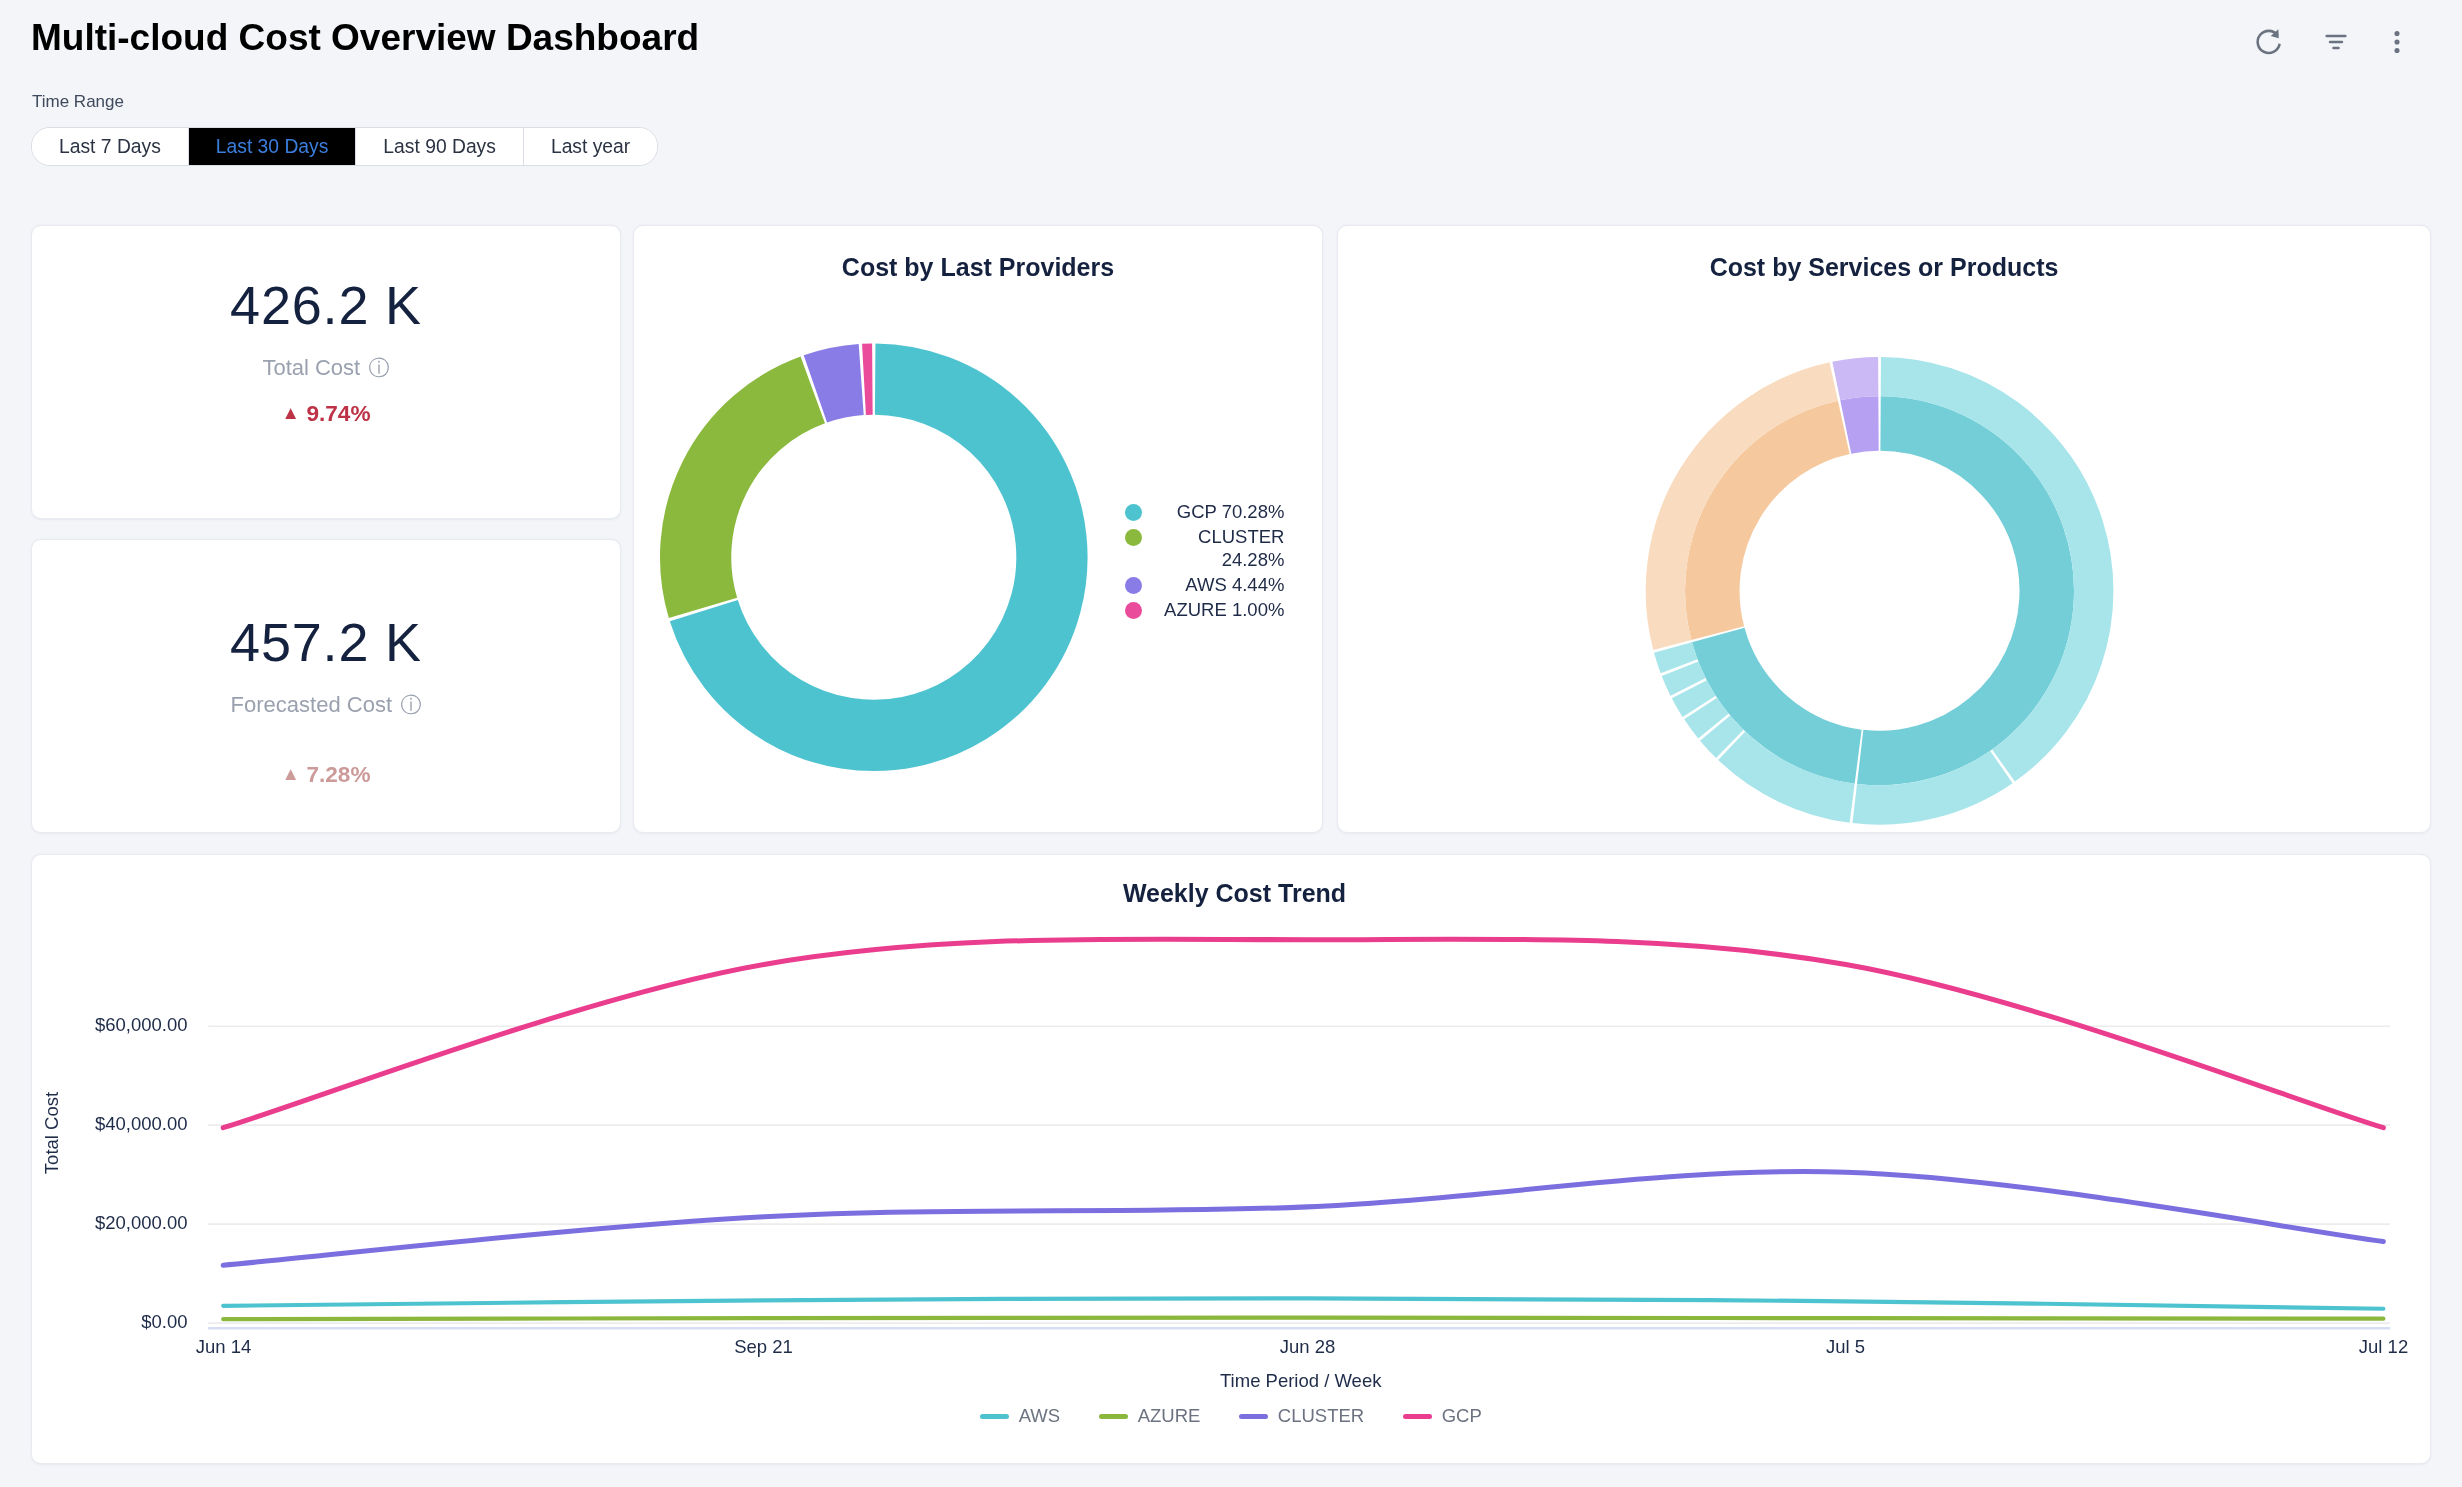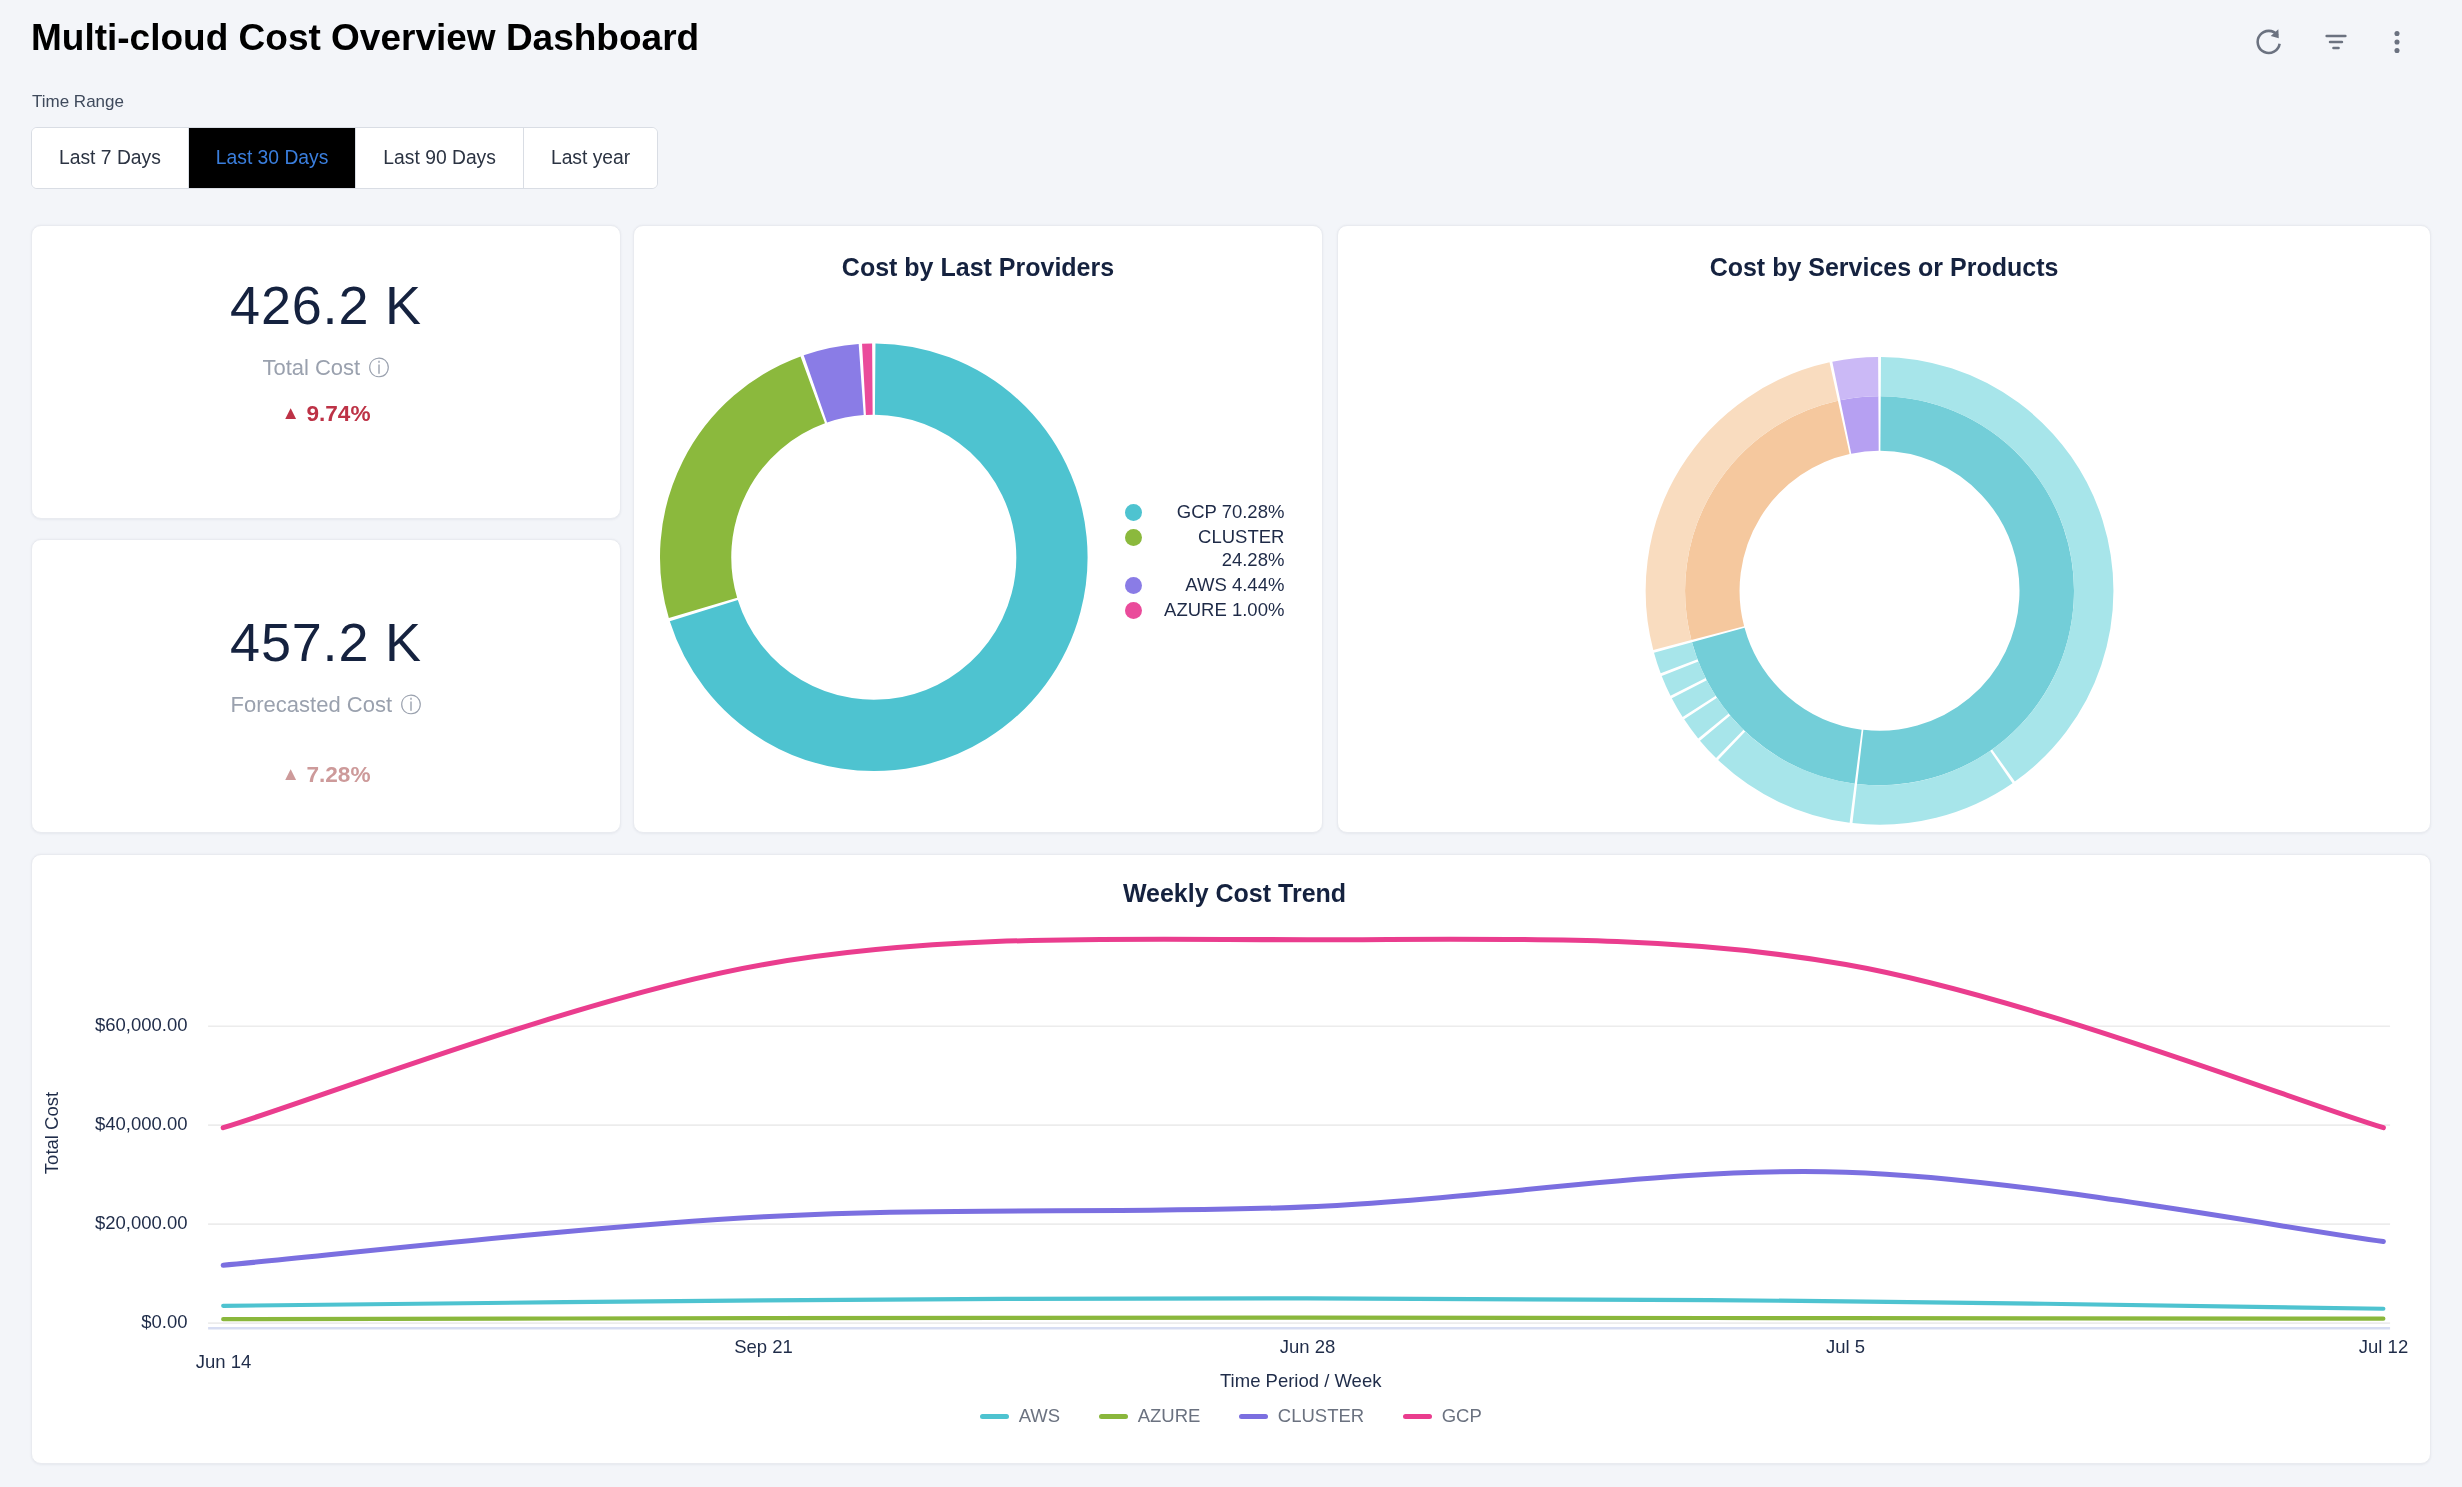--- a/index.html
+++ b/index.html
@@ -22,21 +22,21 @@
   .card-title {
     position:absolute; left:0; right:0; top:27px;
     text-align:center; font-size:25px; font-weight:600; color:#15223f;
   }
   
   .page-title { position:absolute; left:31px; top:17px; font-size:37px; font-weight:600; color:#000000; }
   .hdr-icon { position:absolute; top:25px; width:34px; height:34px; cursor:pointer; }
   
   .tr-label { position:absolute; left:32px; top:92px; font-size:17px; color:#3f4a5c; }
   .segmented { position:absolute; left:31px; top:127px; display:flex; background:#fff;
-               border:0.8px solid #d9dde4; border-radius:6px; overflow:hidden; height:62px; }
+               border:0.8px solid #d9dde4; border-radius:19px; overflow:hidden; height:39px; }
   .seg-btn { display:flex; align-items:center; justify-content:center;
              padding:0 27px; font-size:19.3px; color:#2b3342; background:#fff;
              border:none; border-right:0.8px solid #d9dde4; cursor:pointer; height:100%;
              font-family:"Liberation Sans", sans-serif; }
   .seg-btn:last-child { border-right:none; }
   .seg-btn.selected { background:#000000; color:#3a7edd; }
   
   .kpi-inner { position:absolute; left:0; right:0; display:flex; flex-direction:column; align-items:center; }
   .kpi-value { font-size:54px; font-weight:500; color:#15223f; letter-spacing:0.8px; }
   .kpi-label-row { display:flex; align-items:center; gap:8.4px; margin-top:18.5px; }
@@ -176,21 +176,21 @@
       <path d="M 228 553.3 C 335.5 553.1, 657.5 552.4, 873 552.1 C 1088.5 551.8, 1306.0 551.5, 1521 551.5 C 1736.0 551.5, 1949.2 551.9, 2163 552.1 C 2376.8 552.3, 2697.2 552.6, 2804 552.7" fill="none" stroke="#8ab73c" stroke-width="5" stroke-linecap="round"></path>
       <path d="M 228 489 C 335.5 479.4, 657.5 442.7, 873 431.1 C 1088.5 419.5, 1306.0 428.2, 1521 419.4 C 1736.0 410.6, 1949.2 371.2, 2163 378.1 C 2376.8 385.0, 2697.2 446.9, 2804 460.6" fill="none" stroke="#7b6fe0" stroke-width="6" stroke-linecap="round"></path>
       <path d="M 228 325 C 335.5 292.6, 657.5 167.7, 873 130.3 C 1088.5 92.9, 1306.0 100.8, 1521 100.8 C 1736.0 100.8, 1949.2 92.9, 2163 130.3 C 2376.8 167.7, 2697.2 292.6, 2804 325" fill="none" stroke="#ea3d8e" stroke-width="6" stroke-linecap="round"></path>
     </svg>
 
   <span class="ytick" style="left:12.6px; top:456px;">$0.00</span>
   <span class="ytick" style="left:12.6px; top:357px;">$20,000.00</span>
   <span class="ytick" style="left:12.6px; top:258px;">$40,000.00</span>
   <span class="ytick" style="left:12.6px; top:159px;">$60,000.00</span>
 
-  <span class="xtick" style="left:133px;  top:481px;margin-top:15px;">Jun 14</span>
+  <span class="xtick" style="left:133px;  top:481px;">Jun 14</span>
   <span class="xtick" style="left:673px;  top:481px;">Sep 21</span>
   <span class="xtick" style="left:1217px; top:481px;">Jun 28</span>
   <span class="xtick" style="left:1755px; top:481px;">Jul 5</span>
   <span class="xtick" style="left:2293px; top:481px;">Jul 12</span>
 
   <span class="axis-title abs" style="left:-39px; top:267px; transform:rotate(-90deg); width:117px; text-align:center;">Total Cost</span>
   <span class="axis-title abs" style="left:1188px; top:515px; width:218px; ">Time Period / Week</span>
 
   <div class="t-legend">
     <div class="t-legend-item">

